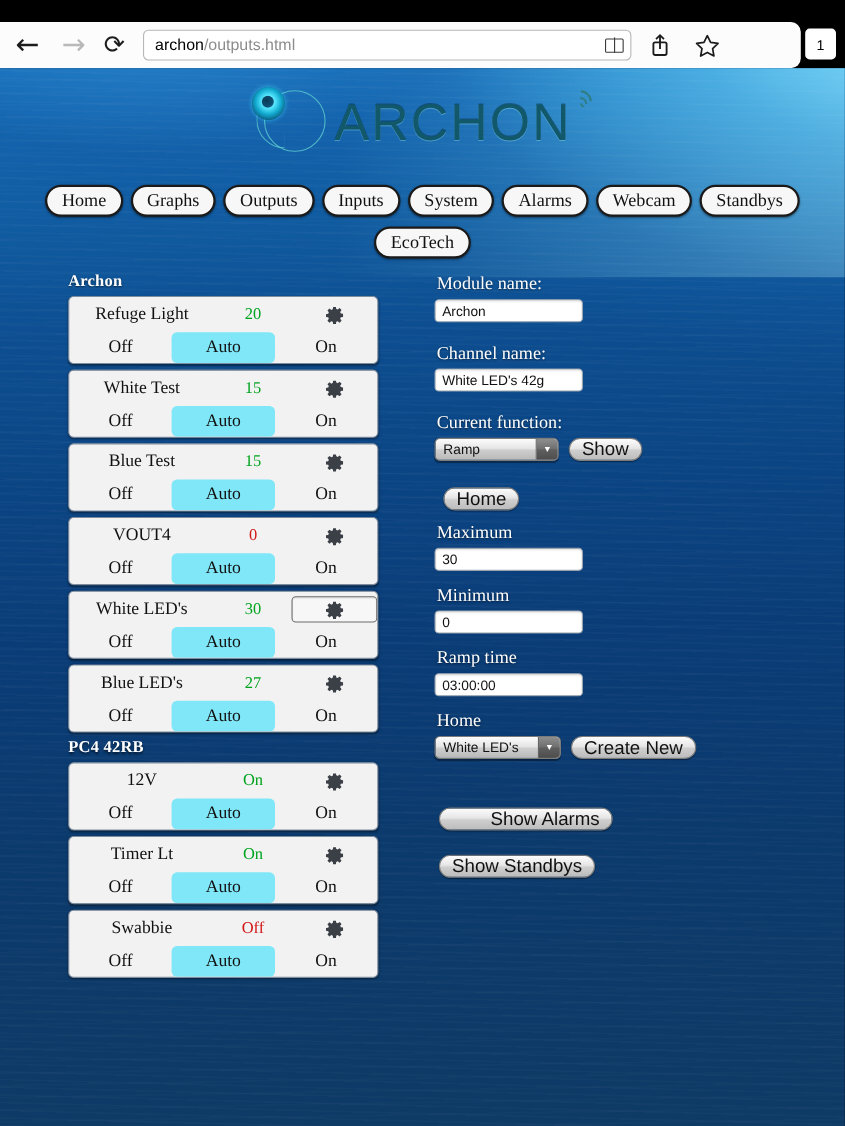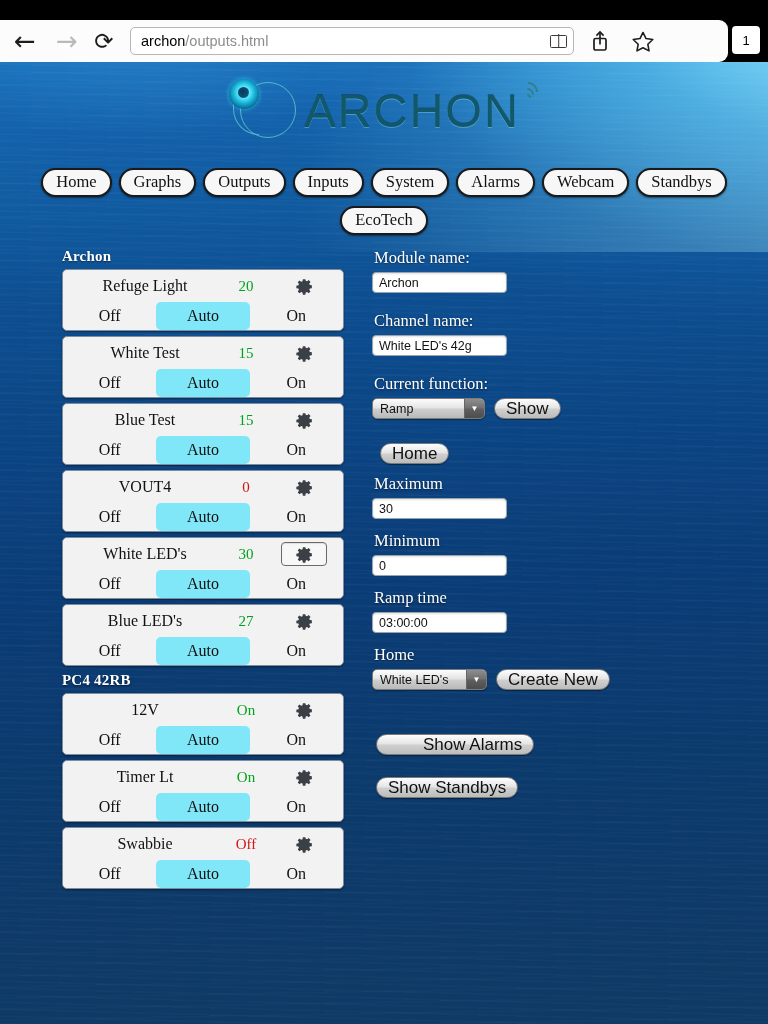--- a/index.html
+++ b/index.html
@@ -177,21 +177,21 @@
   }
   .group-title.second { margin-top: 6px; }
   .out-card {
     background: #f2f2f2;
     border: 1px solid #7d8da0;
     border-radius: 5px;
     margin-bottom: 5px;
     overflow: hidden;
     box-shadow: 0 1px 2px rgba(0,0,0,0.45);
   }
-  .out-top { display: flex; align-items: center; height: 32px; padding: 0 16px; }
+  .out-top { display: flex; align-items: center; height: 32px; padding: 0 0; }
   .out-name {
     flex: 0 0 132px; text-align: center;
     font-family: "Liberation Serif", serif; font-size: 16px; color: #111;
   }
   .out-val {
     flex: 0 0 70px; text-align: center;
     font-family: "Liberation Serif", serif; font-size: 15px;
   }
   .out-val.on { color: #00a31e; }
   .out-val.off { color: #d21414; }
@@ -202,21 +202,21 @@
   }
   .gear { width: 19px; height: 19px; display: block; }
   .out-bottom { display: flex; align-items: stretch; height: 28px; }
   .seg {
     flex: 1; display: flex; align-items: center; justify-content: center;
     font-family: "Liberation Serif", serif; font-size: 16px; color: #111;
   }
   .seg.active { background: #7fe7f8; border-radius: 5px; }
 
   
-  .right-col { position: absolute; left: 372px; top: 186px; width: 330px; z-index: 3; }
+  .right-col { position: absolute; left: 395px; top: 186px; width: 330px; z-index: 3; }
   .fld-label {
     font-family: "Liberation Serif", serif;
     font-size: 16.5px; color: #fff; margin: 0 0 4px 2px;
     text-shadow: 0 1px 2px rgba(0,0,0,.55);
   }
   .txt-input {
     width: 135px; height: 21px;
     background: #fff; border: 1px solid #9aa4ae; border-radius: 4px;
     font-family: "Liberation Sans", sans-serif; font-size: 12.5px; color: #111;
     padding: 0 6px; display: flex; align-items: center;

